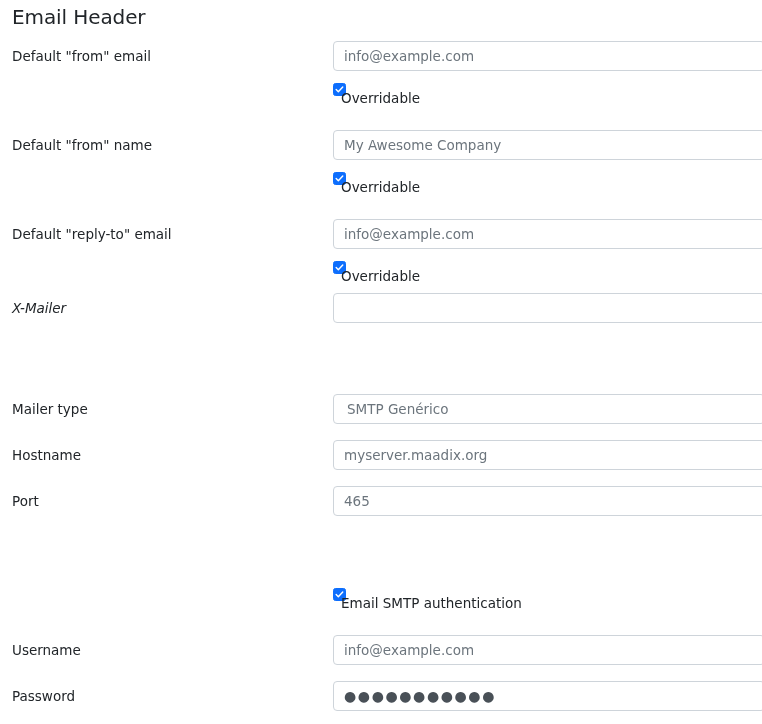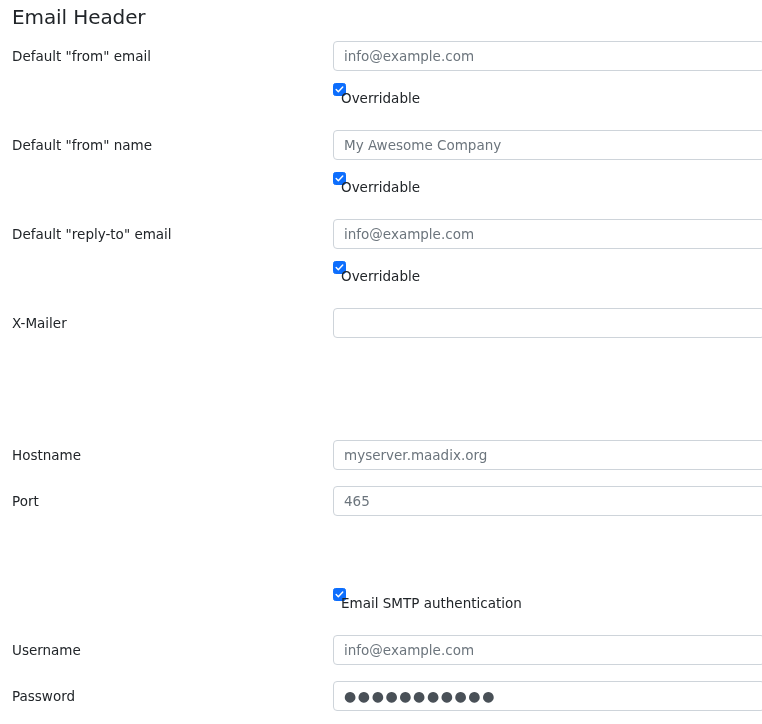--- a/index.html
+++ b/index.html
@@ -166,26 +166,30 @@
 
   <div class="check-row" style="top:258px;">
     <span class="check-box">
       <svg viewBox="0 0 10 10" aria-hidden="true">
         <path d="M1.3 5.1 L3.7 7.4 L8.6 2.2" fill="none" stroke="#ffffff" stroke-width="1.6" stroke-linecap="round" stroke-linejoin="round"></path>
       </svg>
     </span>
     <span class="check-label">Overridable</span>
   </div>
 
-  <div class="form-row" style="top:308px;">
+  <div class="form-row" style="top:293px;font-style:italic;">
     <div class="field-label">X-Mailer</div>
     <div class="control empty-input" placeholder=""></div>
   </div>
 
 
+  <div class="form-row" style="top:394px;">
+    <div class="field-label">Mailer type</div>
+    <div class="control select-control">SMTP Genérico</div>
+  </div>
 
   <div class="form-row" style="top:440px;padding-left:20px;">
     <div class="field-label">Hostname</div>
     <div class="control text-input" placeholder="myserver.maadix.org">myserver.maadix.org</div>
   </div>
 
   <div class="form-row" style="top:486px;">
     <div class="field-label">Port</div>
     <div class="control text-input" placeholder="465">465</div>
   </div>

